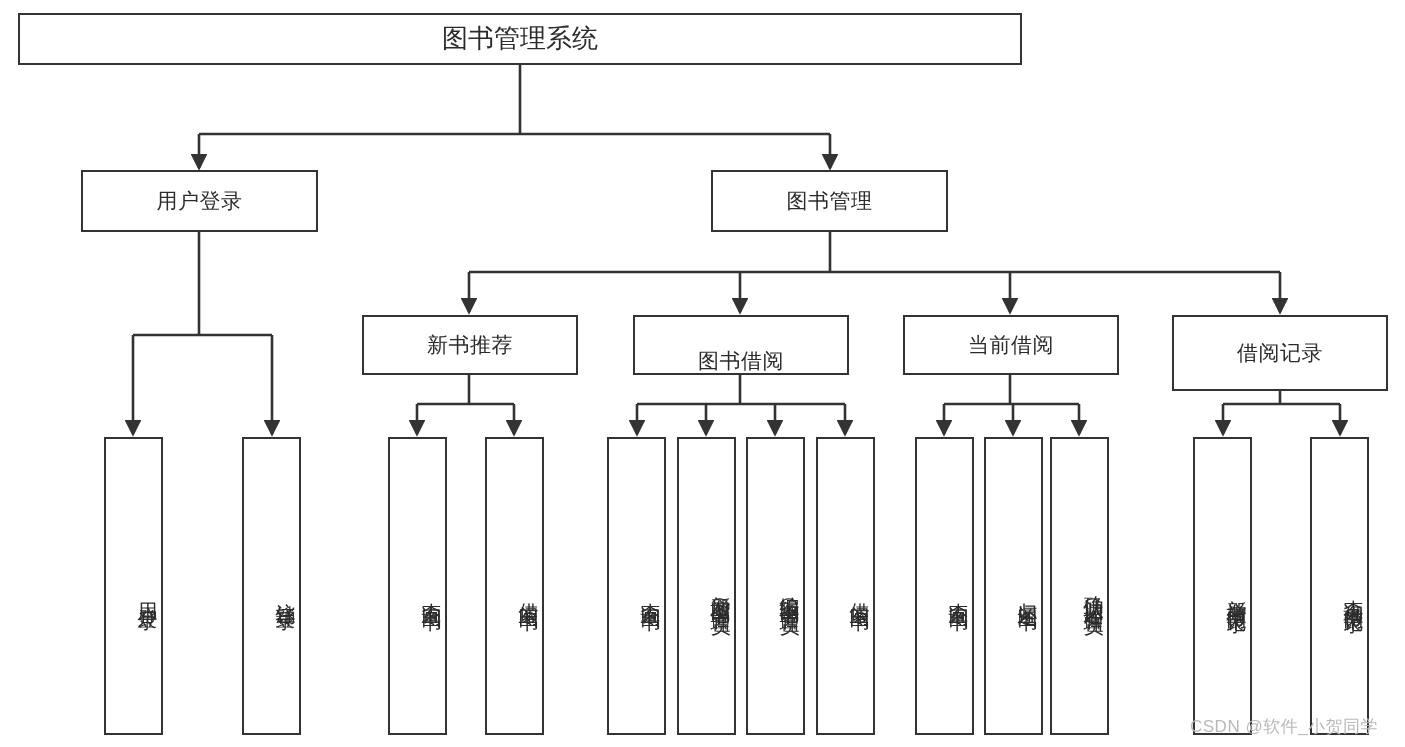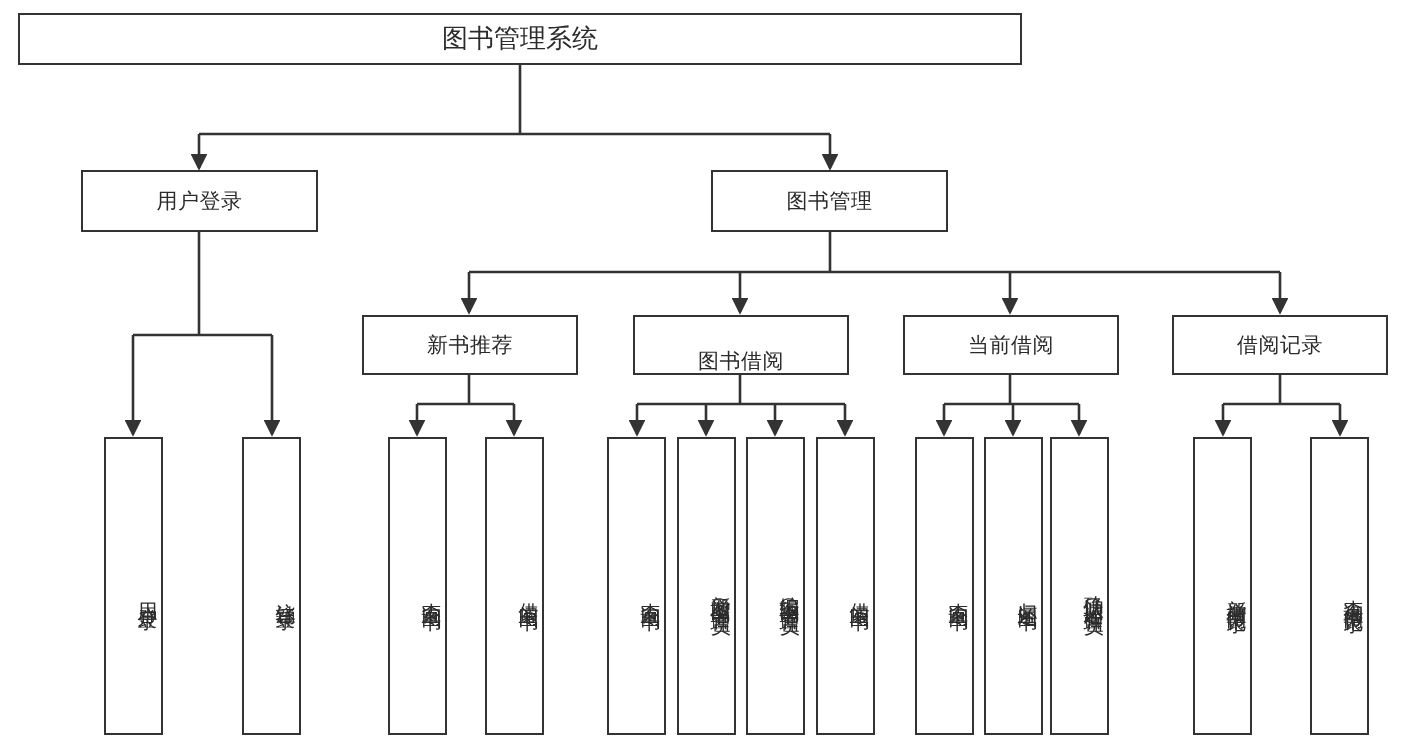--- a/index.html
+++ b/index.html
@@ -135,21 +135,21 @@
 
   <div class="node h" style="left:711px; top:170px; width:237px; height:62px;">
     <span>图书管理</span>
   </div>
   <div class="node h" style="left:633px; top:315px; width:216px; height:60px;align-items:flex-end;">
     <span>图书借阅</span>
   </div>
   <div class="node h" style="left:903px; top:315px; width:216px; height:60px;text-align:center;">
     <span>当前借阅</span>
   </div>
-  <div class="node h" style="left:1172px; top:315px; width:216px; height:60px;">
+  <div class="node h" style="left:1172px; top:315px; width:216px; height:76px;">
     <span>借阅记录</span>
   </div>
 
   <div class="node v" style="left:104px; top:437px; width:59px; height:298px;">
     <span class="vtext">用户登录</span>
   </div>
   <div class="node v" style="left:242px; top:437px; width:59px; height:298px;">
     <span class="vtext">注销登录</span>
   </div>
 
@@ -183,14 +183,15 @@
     <span class="vtext">确认归还（管理员）</span>
   </div>
 
   <div class="node v" style="left:1193px; top:437px; width:59px; height:298px;">
     <span class="vtext">新增借阅记录</span>
   </div>
   <div class="node v" style="left:1310px; top:437px; width:59px; height:298px;">
     <span class="vtext">查询借阅记录</span>
   </div>
 
+  <div class="watermark" style="left:1190px; top:715px;">CSDN @软件_小贺同学</div>
 
 </div>
 
 </body></html>

